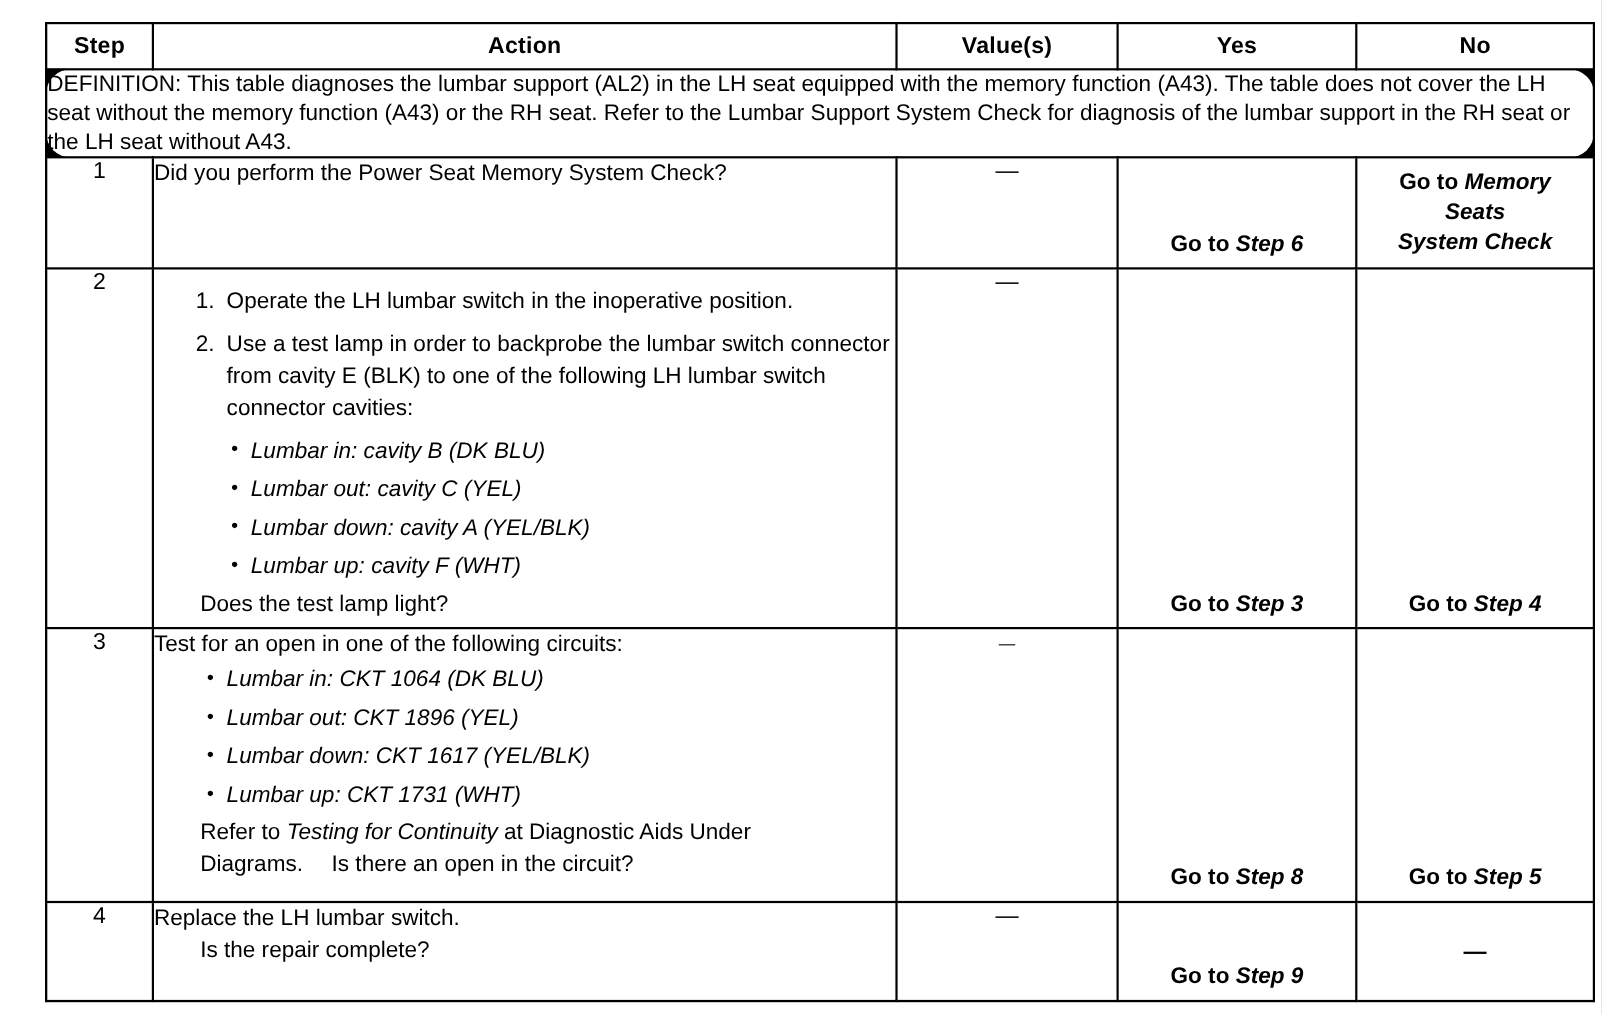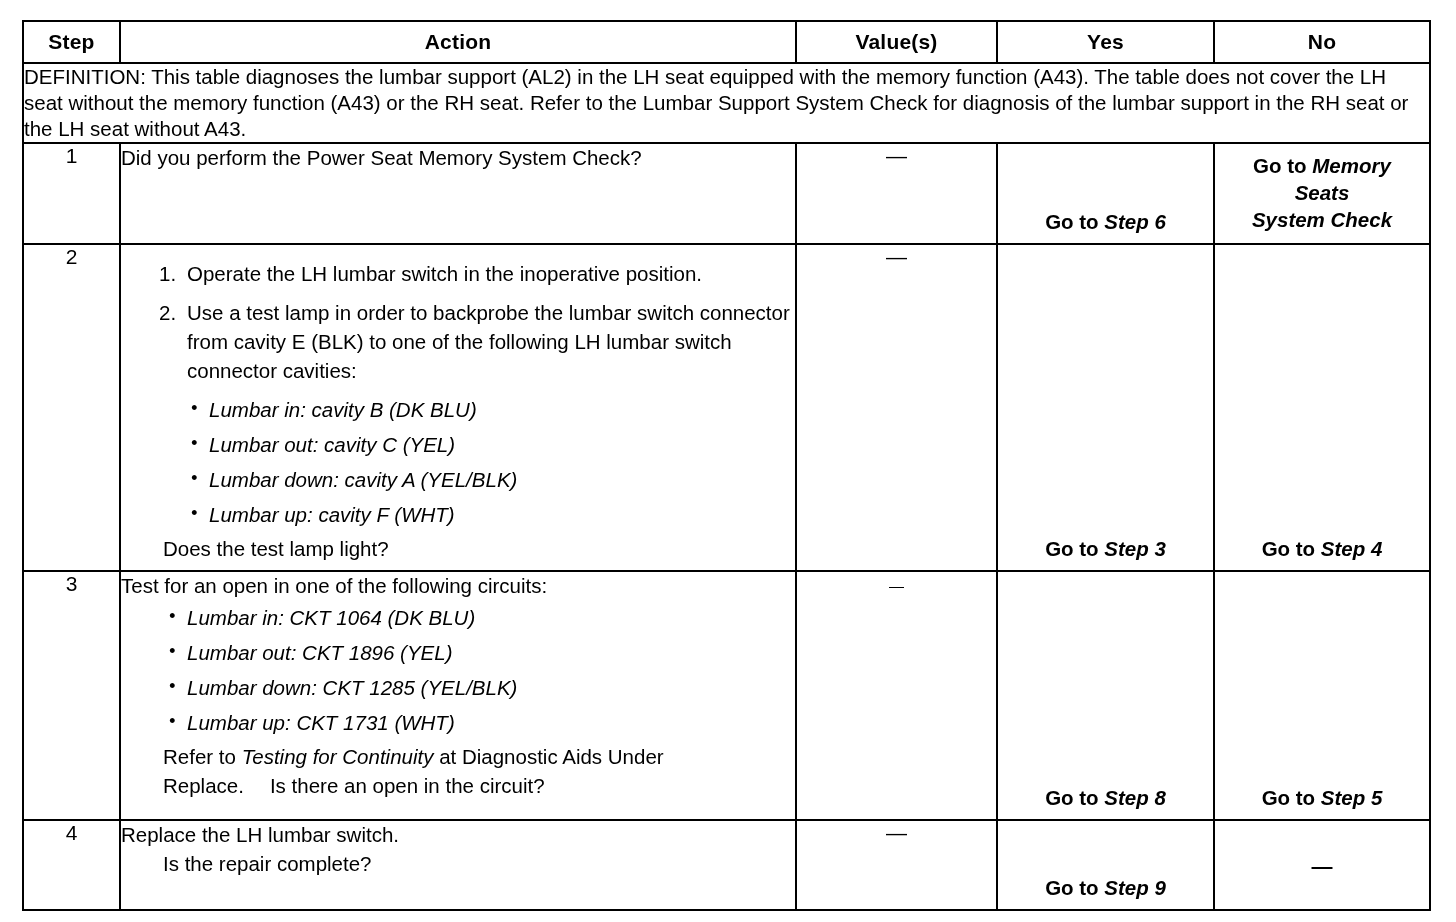--- a/index.html
+++ b/index.html
@@ -19,21 +19,21 @@
   .page {
     position: relative;
     width: 1456px;
     height: 922px;
     overflow: hidden;
     background: #ffffff;
   }
 
   .diag-table {
     position: absolute;
-    left: 22px;
+    left: 41px;
     top: 20px;
     width: 1407px;
     border-collapse: collapse;
     table-layout: fixed;
     background: #000000;
   }
 
   .diag-table td, .diag-table th {
     border: 2px solid #000000;
     vertical-align: top;
@@ -57,20 +57,21 @@
     font-weight: bold;
     letter-spacing: 0.2px;
   }
 
   
   .def-cell {
     padding: 7px 12px 9px 14px;
     font-size: 20.5px;
     line-height: 26px;
     text-align: left;
+    border-radius: 22px;
   }
 
   
   .step-cell {
     text-align: center;
     vertical-align: middle;
     font-size: 21px;
   }
 
   
@@ -238,25 +239,25 @@
         </td>
       </tr>
 
       <tr style="height: 249px;">
         <td class="step-cell">3</td>
         <td class="action-cell">
           <div class="act-line">Test for an open in one of the following circuits:</div>
           <ul class="bullets indent-mid">
             <li>Lumbar in: CKT 1064 (DK BLU)</li>
             <li>Lumbar out: CKT 1896 (YEL)</li>
-            <li>Lumbar down: CKT 1285 (YEL/BLK)</li>
+            <li>Lumbar down: CKT 1617 (YEL/BLK)</li>
             <li>Lumbar up: CKT 1731 (WHT)</li>
           </ul>
           <div class="tail-line"><span>Refer to </span><span class="ital">Testing for Continuity</span><span> at Diagnostic Aids Under</span></div>
-          <div class="tail-line tight"><span>Replace.</span><span class="gap-inline"></span><span>Is there an open in the circuit?</span></div>
+          <div class="tail-line tight"><span>Diagrams.</span><span class="gap-inline"></span><span>Is there an open in the circuit?</span></div>
         </td>
         <td class="value-cell">
           <span class="dash-thin">—</span>
         </td>
         <td class="yn-cell bottom-align">
           <span class="ln"><span>Go to </span><span class="ital">Step 8</span></span>
         </td>
         <td class="yn-cell bottom-align">
           <span class="ln"><span>Go to </span><span class="ital">Step 5</span></span>
         </td>

